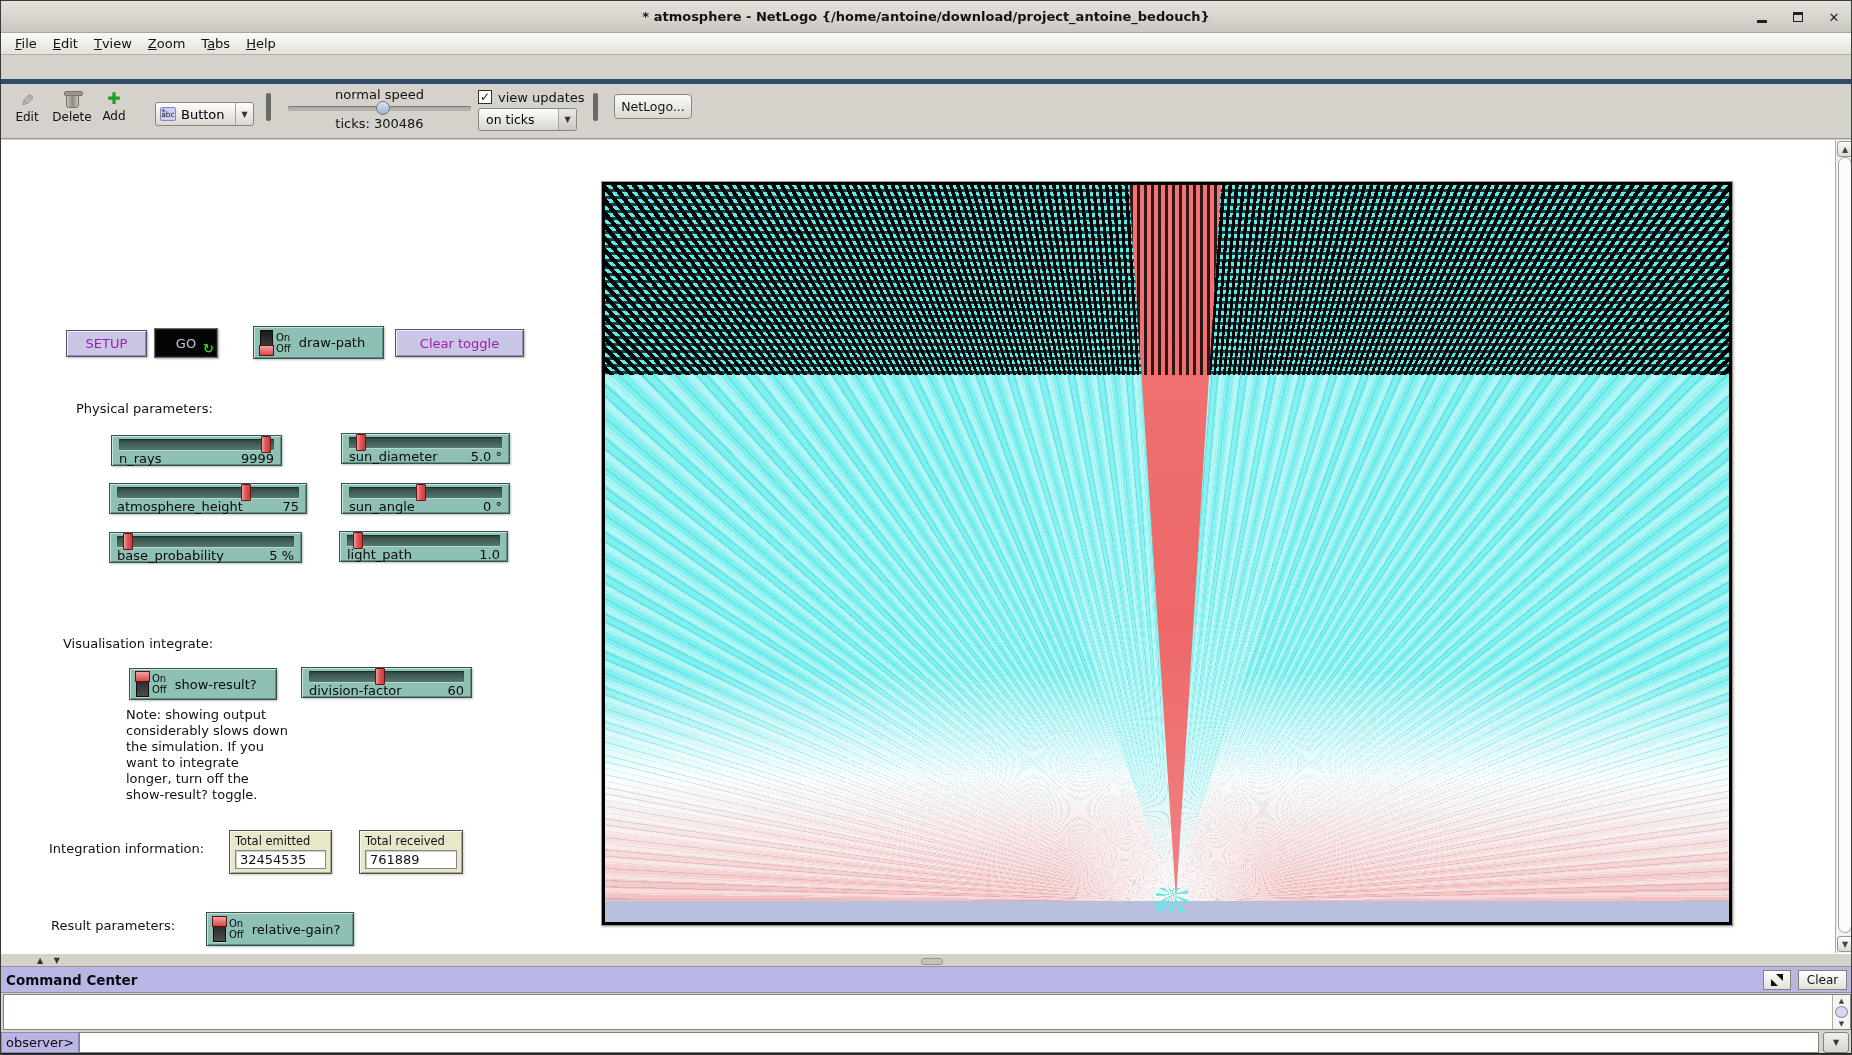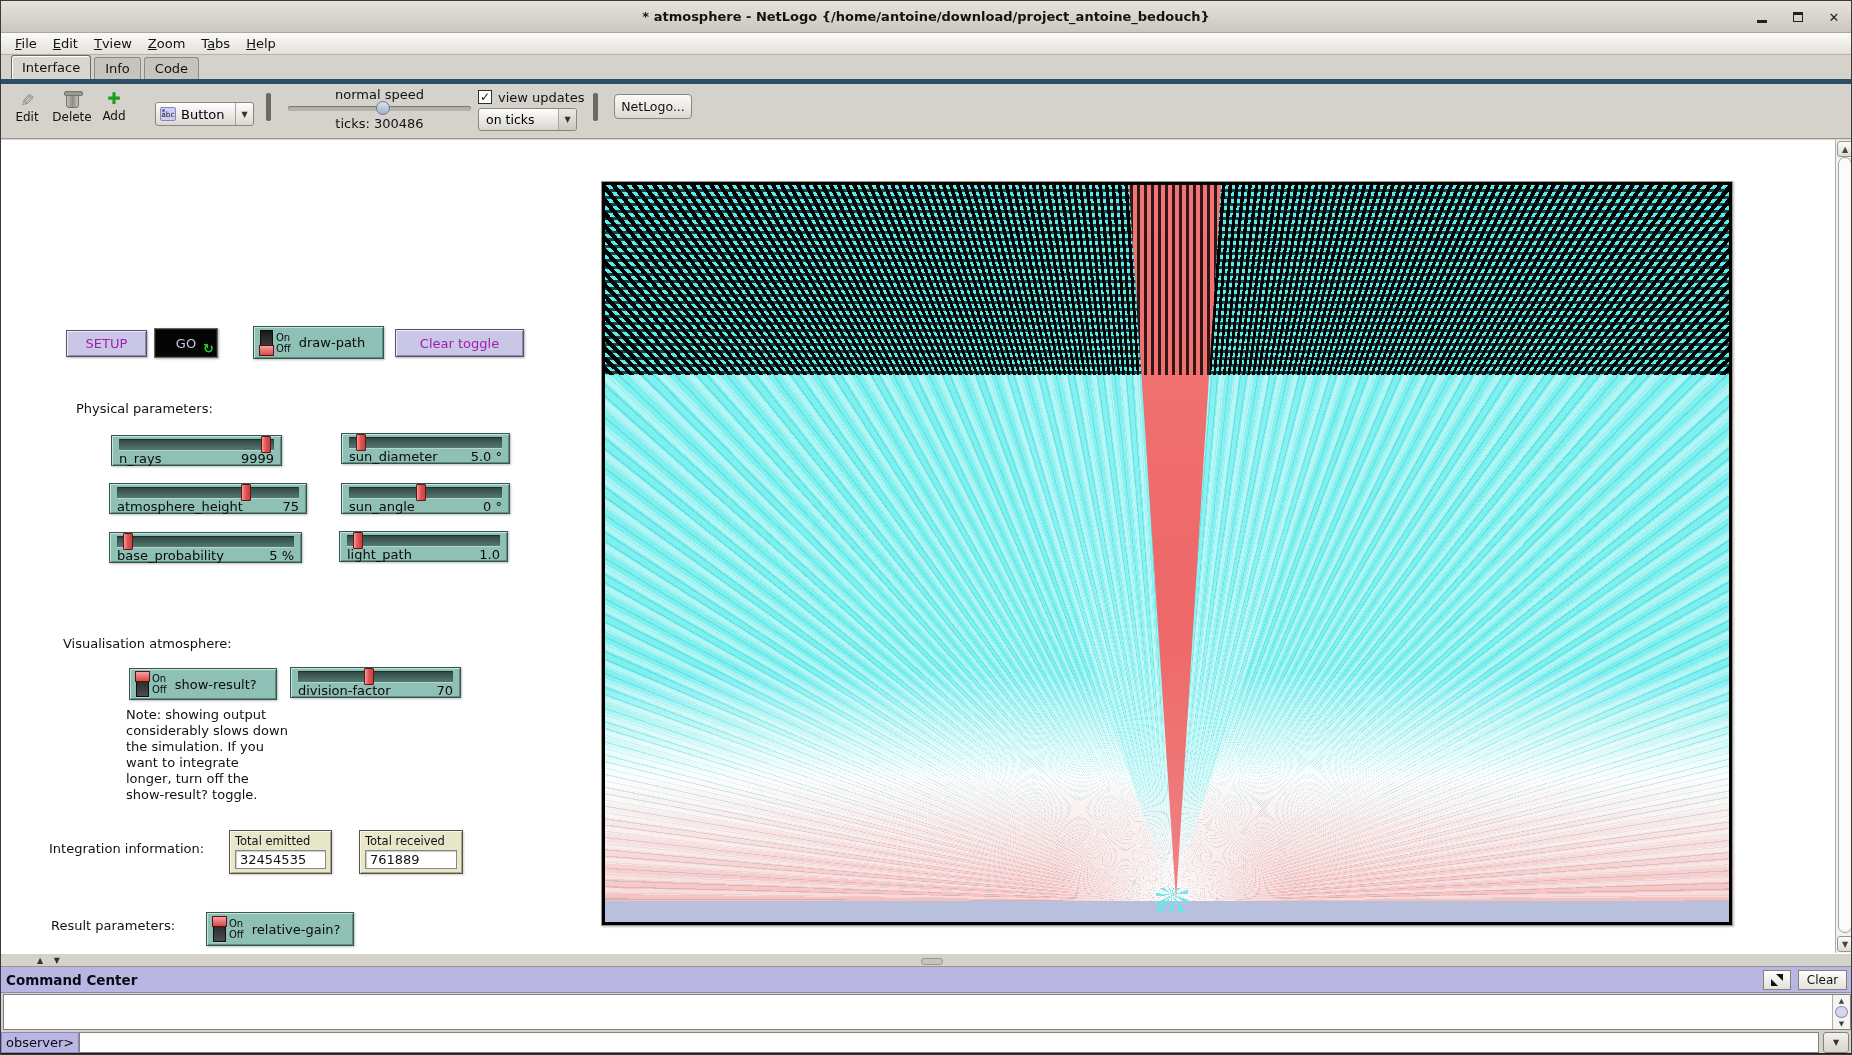--- a/index.html
+++ b/index.html
@@ -155,31 +155,20 @@
         <span><span></span><u>Z</u><span>oom</span></span>
       </div>
     <div class="menu-item">
         <span><span>T</span><u>a</u><span>bs</span></span>
       </div>
     <div class="menu-item">
         <span><span></span><u>H</u><span>elp</span></span>
       </div>
   </div>
 
-  <div class="abs tabbar">
-    <div class="tab sel">
-        <span>Interface</span>
-      </div>
-    <div class="tab">
-        <span>Info</span>
-      </div>
-    <div class="tab">
-        <span>Code</span>
-      </div>
-  </div>
   <div class="abs tab-underline"></div>
 
   <div class="abs toolbar">
     <div class="tbtn" style="left:8px;top:8px;width:36px">
       <span class="icon-pencil">✎</span>
       <span>Edit</span>
     </div>
     <div class="tbtn" style="left:48px;top:8px;width:46px">
       <div class="trash"></div>
       <span>Delete</span>
@@ -292,39 +281,39 @@
     <div class="nl-slider" style="left:338px;top:391px;width:169px;height:31px">
       <div class="sl-track">
           <div class="sl-handle" style="left:7%"></div>
         </div>
       <div class="sl-row">
           <span>light_path</span>
           <span>1.0</span>
         </div>
     </div>
 
-    <div class="sec-label" style="left:62px;top:496px">Visualisation atmosphere:</div>
+    <div class="sec-label" style="left:62px;top:496px">Visualisation integrate:</div>
 
     <div class="nl-switch sw-on" style="left:128px;top:528px;width:148px;height:32px">
       <div class="sw-track">
           <div class="sw-knob"></div>
         </div>
       <div class="sw-labels">
           <span>On</span>
           <span>Off</span>
         </div>
       <span class="sw-name">show-result?</span>
     </div>
-    <div class="nl-slider" style="left:289px;top:527px;width:171px;height:31px">
+    <div class="nl-slider" style="left:300px;top:527px;width:171px;height:31px">
       <div class="sl-track">
           <div class="sl-handle" style="left:46%"></div>
         </div>
       <div class="sl-row">
           <span>division-factor</span>
-          <span>70</span>
+          <span>60</span>
         </div>
     </div>
 
     <div class="note-text" style="left:125px;top:567px">Note: showing output considerably slows down the simulation. If you want to integrate longer, turn off the show-result? toggle.</div>
 
     <div class="sec-label" style="left:48px;top:701px">Integration information:</div>
 
     <div class="monitor" style="left:228px;top:690px;width:103px;height:44px">
       <div class="mon-title">Total emitted</div>
       <div class="mon-field">32454535</div>

